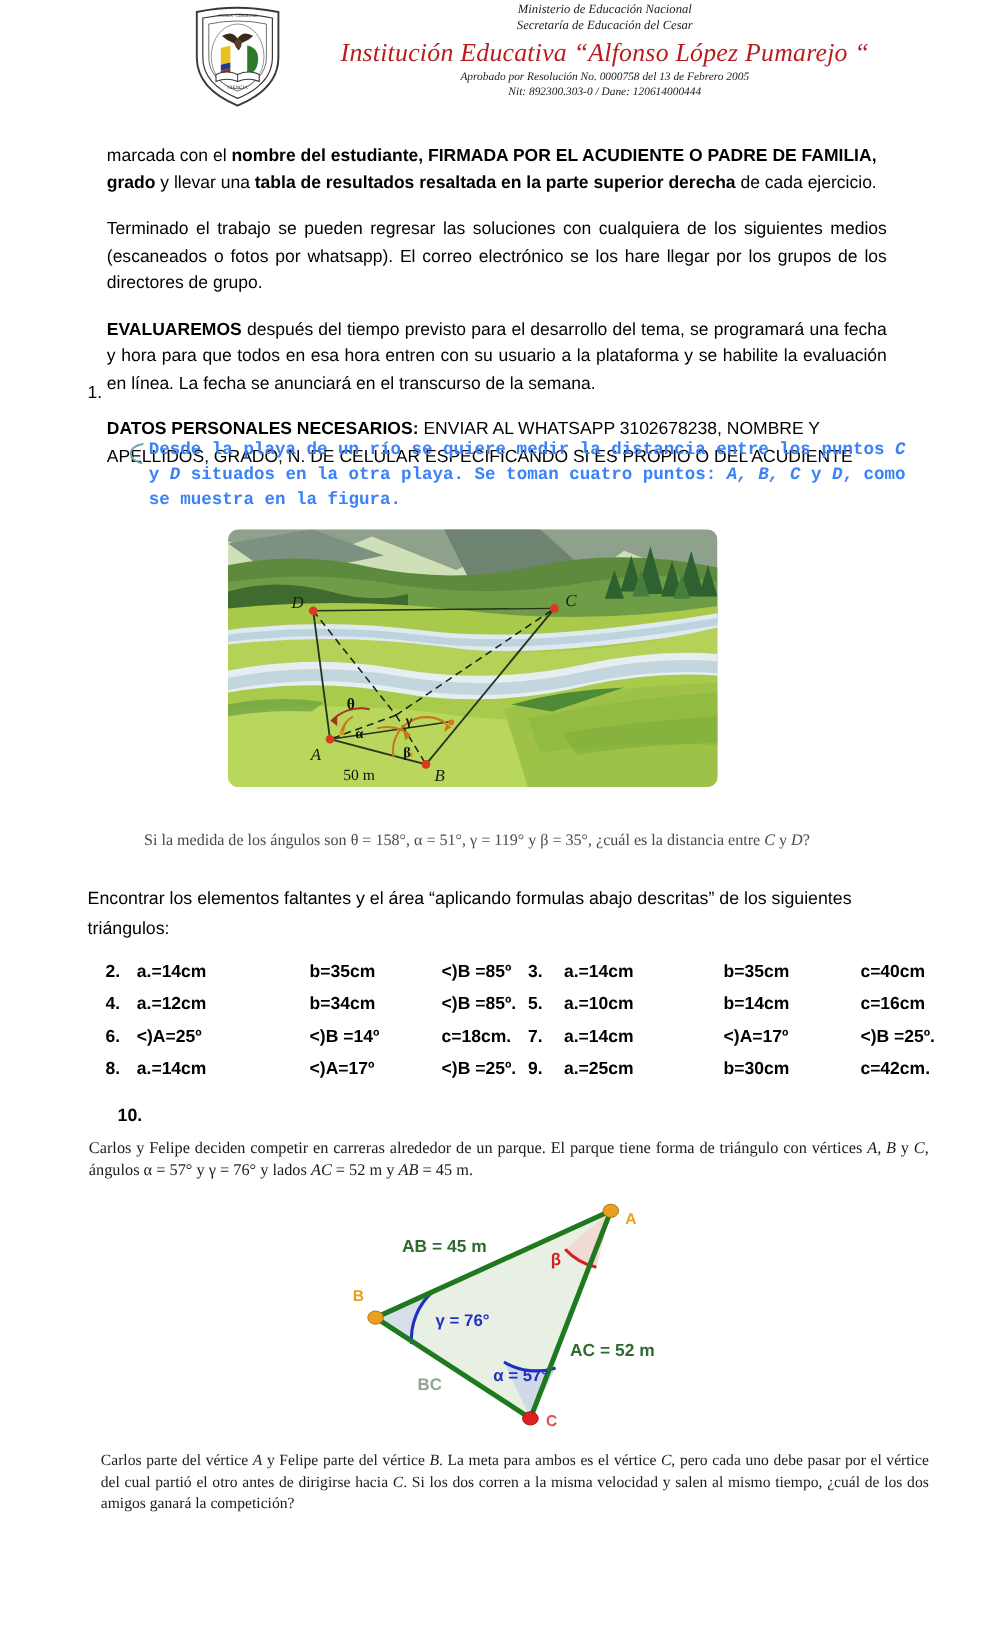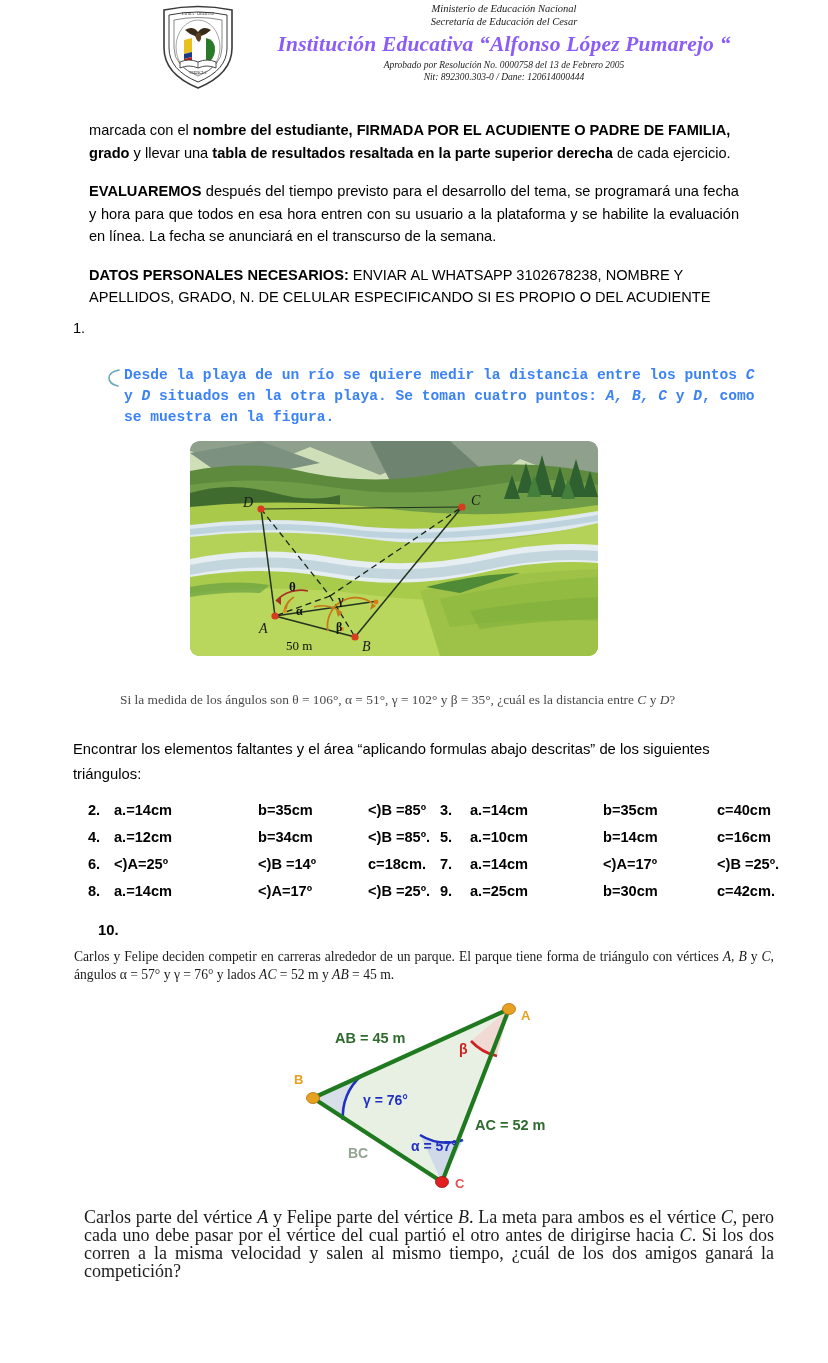--- a/index.html
+++ b/index.html
@@ -40,25 +40,24 @@
   }
   .hdr-line1, .hdr-line2, .hdr-line3 {
     font-size: 10.5px;
     line-height: 13px;
     color: #1a1a1a;
     white-space: nowrap;
   }
   .hdr-title {
     font-size: 21.5px;
     line-height: 30px;
-    color: #8b5cf6;
+    color: #b91c1c;
     white-space: nowrap;
     margin-top: 1px;
     letter-spacing: 0.2px;
-    font-weight: bold;
   }
   .hdr-line4, .hdr-line5 {
     font-size: 9.5px;
     line-height: 12px;
     color: #1a1a1a;
     white-space: nowrap;
   }
 
   
   .body-block {
@@ -208,21 +207,21 @@
     width: 295px;
     height: 205px;
   }
 
   .prob10-q {
     position: absolute;
     left: 84px;
     top: 1208px;
     width: 690px;
     font-family: "Liberation Serif", serif;
-    font-size: 18px;
+    font-size: 13px;
     line-height: 18px;
     color: #1b1b1b;
     text-align: justify;
   }
   .prob10-q i { font-style: italic; }
 </style>
 </head>
 <body>
 
 <div class="header">
@@ -256,20 +255,21 @@
     <div class="hdr-line3">Secretaría de Educación del Cesar</div>
     <div class="hdr-title">Institución Educativa “Alfonso López Pumarejo “</div>
     <div class="hdr-line4">Aprobado por Resolución No. 0000758 del 13 de Febrero 2005</div>
     <div class="hdr-line5">Nit: 892300.303-0  /  Dane: 120614000444</div>
   </div>
 </div>
 
 <div class="body-block">
   <p class="para nojust"><span>marcada con el </span><b>nombre del estudiante, FIRMADA POR EL ACUDIENTE O PADRE DE FAMILIA,  grado</b><span> y llevar una </span><b>tabla de resultados resaltada en la parte superior derecha</b><span> de cada ejercicio.</span></p>
 
+  <p class="para">Terminado el trabajo se pueden regresar las soluciones con cualquiera de los siguientes medios (escaneados o fotos por whatsapp). El correo electrónico se los hare llegar por los grupos de los directores de grupo.</p>
 
   <p class="para"><b>EVALUAREMOS</b><span> después del tiempo previsto para el desarrollo del tema, se programará una fecha y hora para que todos en esa hora entren con su usuario a la plataforma y se habilite la evaluación en línea. La fecha se anunciará en el transcurso de la semana.</span></p>
 
   <p class="para nojust"><b>DATOS PERSONALES NECESARIOS:</b><span> ENVIAR AL  WHATSAPP  3102678238,  NOMBRE Y APELLIDOS, GRADO, N. DE CELULAR ESPECIFICANDO SI ES PROPIO O DEL ACUDIENTE</span></p>
 </div>
 
 <div class="item1-num">1.</div>
 
 <div class="prob1-box">
   <div class="arc-bullet">
@@ -369,21 +369,21 @@
       <text x="172" y="210" font-family="Liberation Serif, serif" font-size="14" font-style="italic" fill="#1a1a1a">B</text>
       <text x="99" y="150" font-family="Liberation Serif, serif" font-size="13" font-weight="bold" fill="#111">θ</text>
       <text x="106" y="174" font-family="Liberation Serif, serif" font-size="12" font-weight="bold" fill="#111">α</text>
       <text x="146" y="190" font-family="Liberation Serif, serif" font-size="12" font-weight="bold" fill="#111">β</text>
       <text x="148" y="163" font-family="Liberation Serif, serif" font-size="12" font-weight="bold" fill="#111">γ</text>
       <text x="96" y="209" font-family="Liberation Serif, serif" font-size="13" fill="#111">50 m</text>
     </g>
   </svg>
 </div>
 
-<div class="prob1-q"><span>Si la medida de los ángulos son θ = 106°, α = 51°, γ = 102° y β = 35°, ¿cuál es la distancia entre </span><i>C</i><span> y </span><i>D</i><span>?</span></div>
+<div class="prob1-q"><span>Si la medida de los ángulos son θ = 158°, α = 51°, γ = 119° y β = 35°, ¿cuál es la distancia entre </span><i>C</i><span> y </span><i>D</i><span>?</span></div>
 
 <div class="instruction">Encontrar los elementos faltantes y el área “aplicando formulas abajo descritas”  de los siguientes triángulos:</div>
 
 <div class="ex-grid">
   <div class="ex-row">
     <div class="ex-half left">
       <span class="ex-num">2.</span>
       <span class="ex-f1">a.=14cm</span>
       <span class="ex-f2">b=35cm</span>
       <span class="ex-f3">&lt;)B =85º</span>

